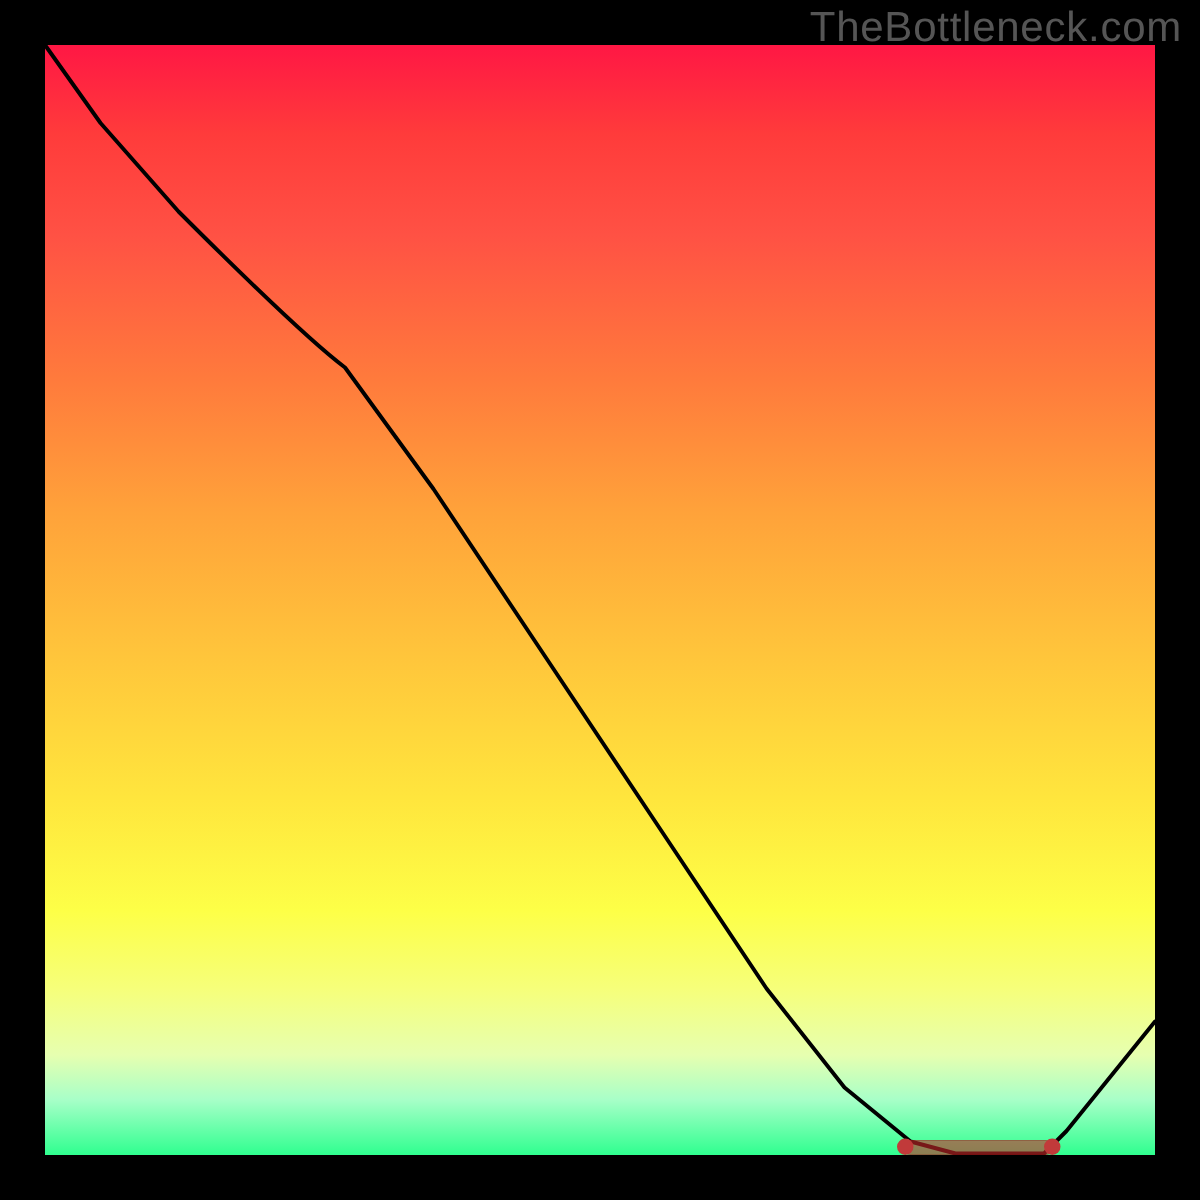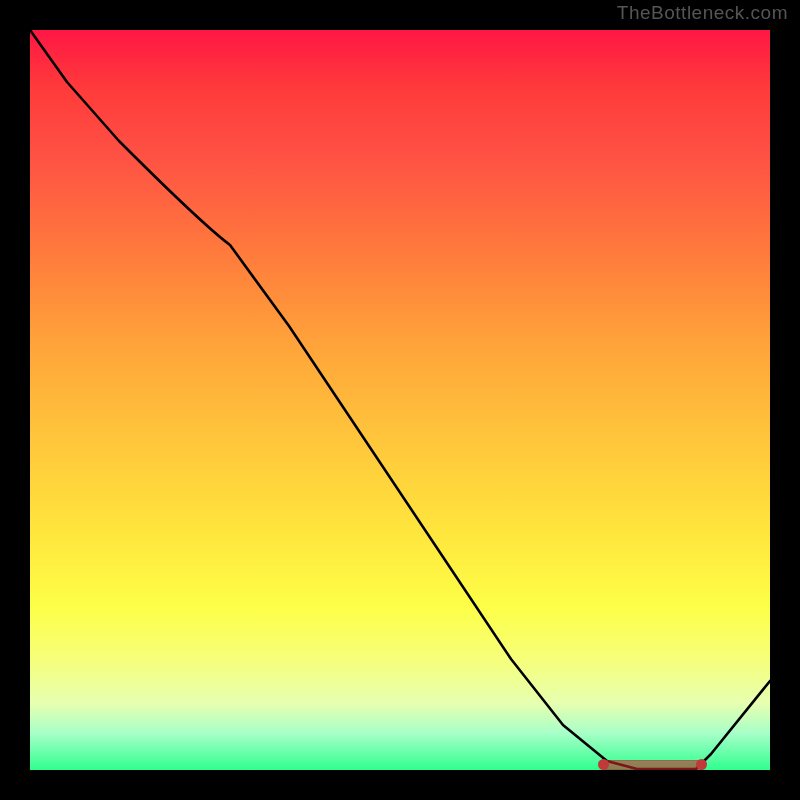--- a/index.html
+++ b/index.html
@@ -15,21 +15,21 @@
     position: relative;
     width: 800px;
     height: 800px;
     background: #000;
   }
   .watermark {
     position: absolute;
     top: 2px;
     right: 12px;
     color: #555;
-    font-size: 19px;
+    font-size: 28px;
     font-weight: 500;
     letter-spacing: 0.5px;
     z-index: 5;
   }
   .plot {
     position: absolute;
     left: 30px;
     top: 30px;
     width: 740px;
     height: 740px;

